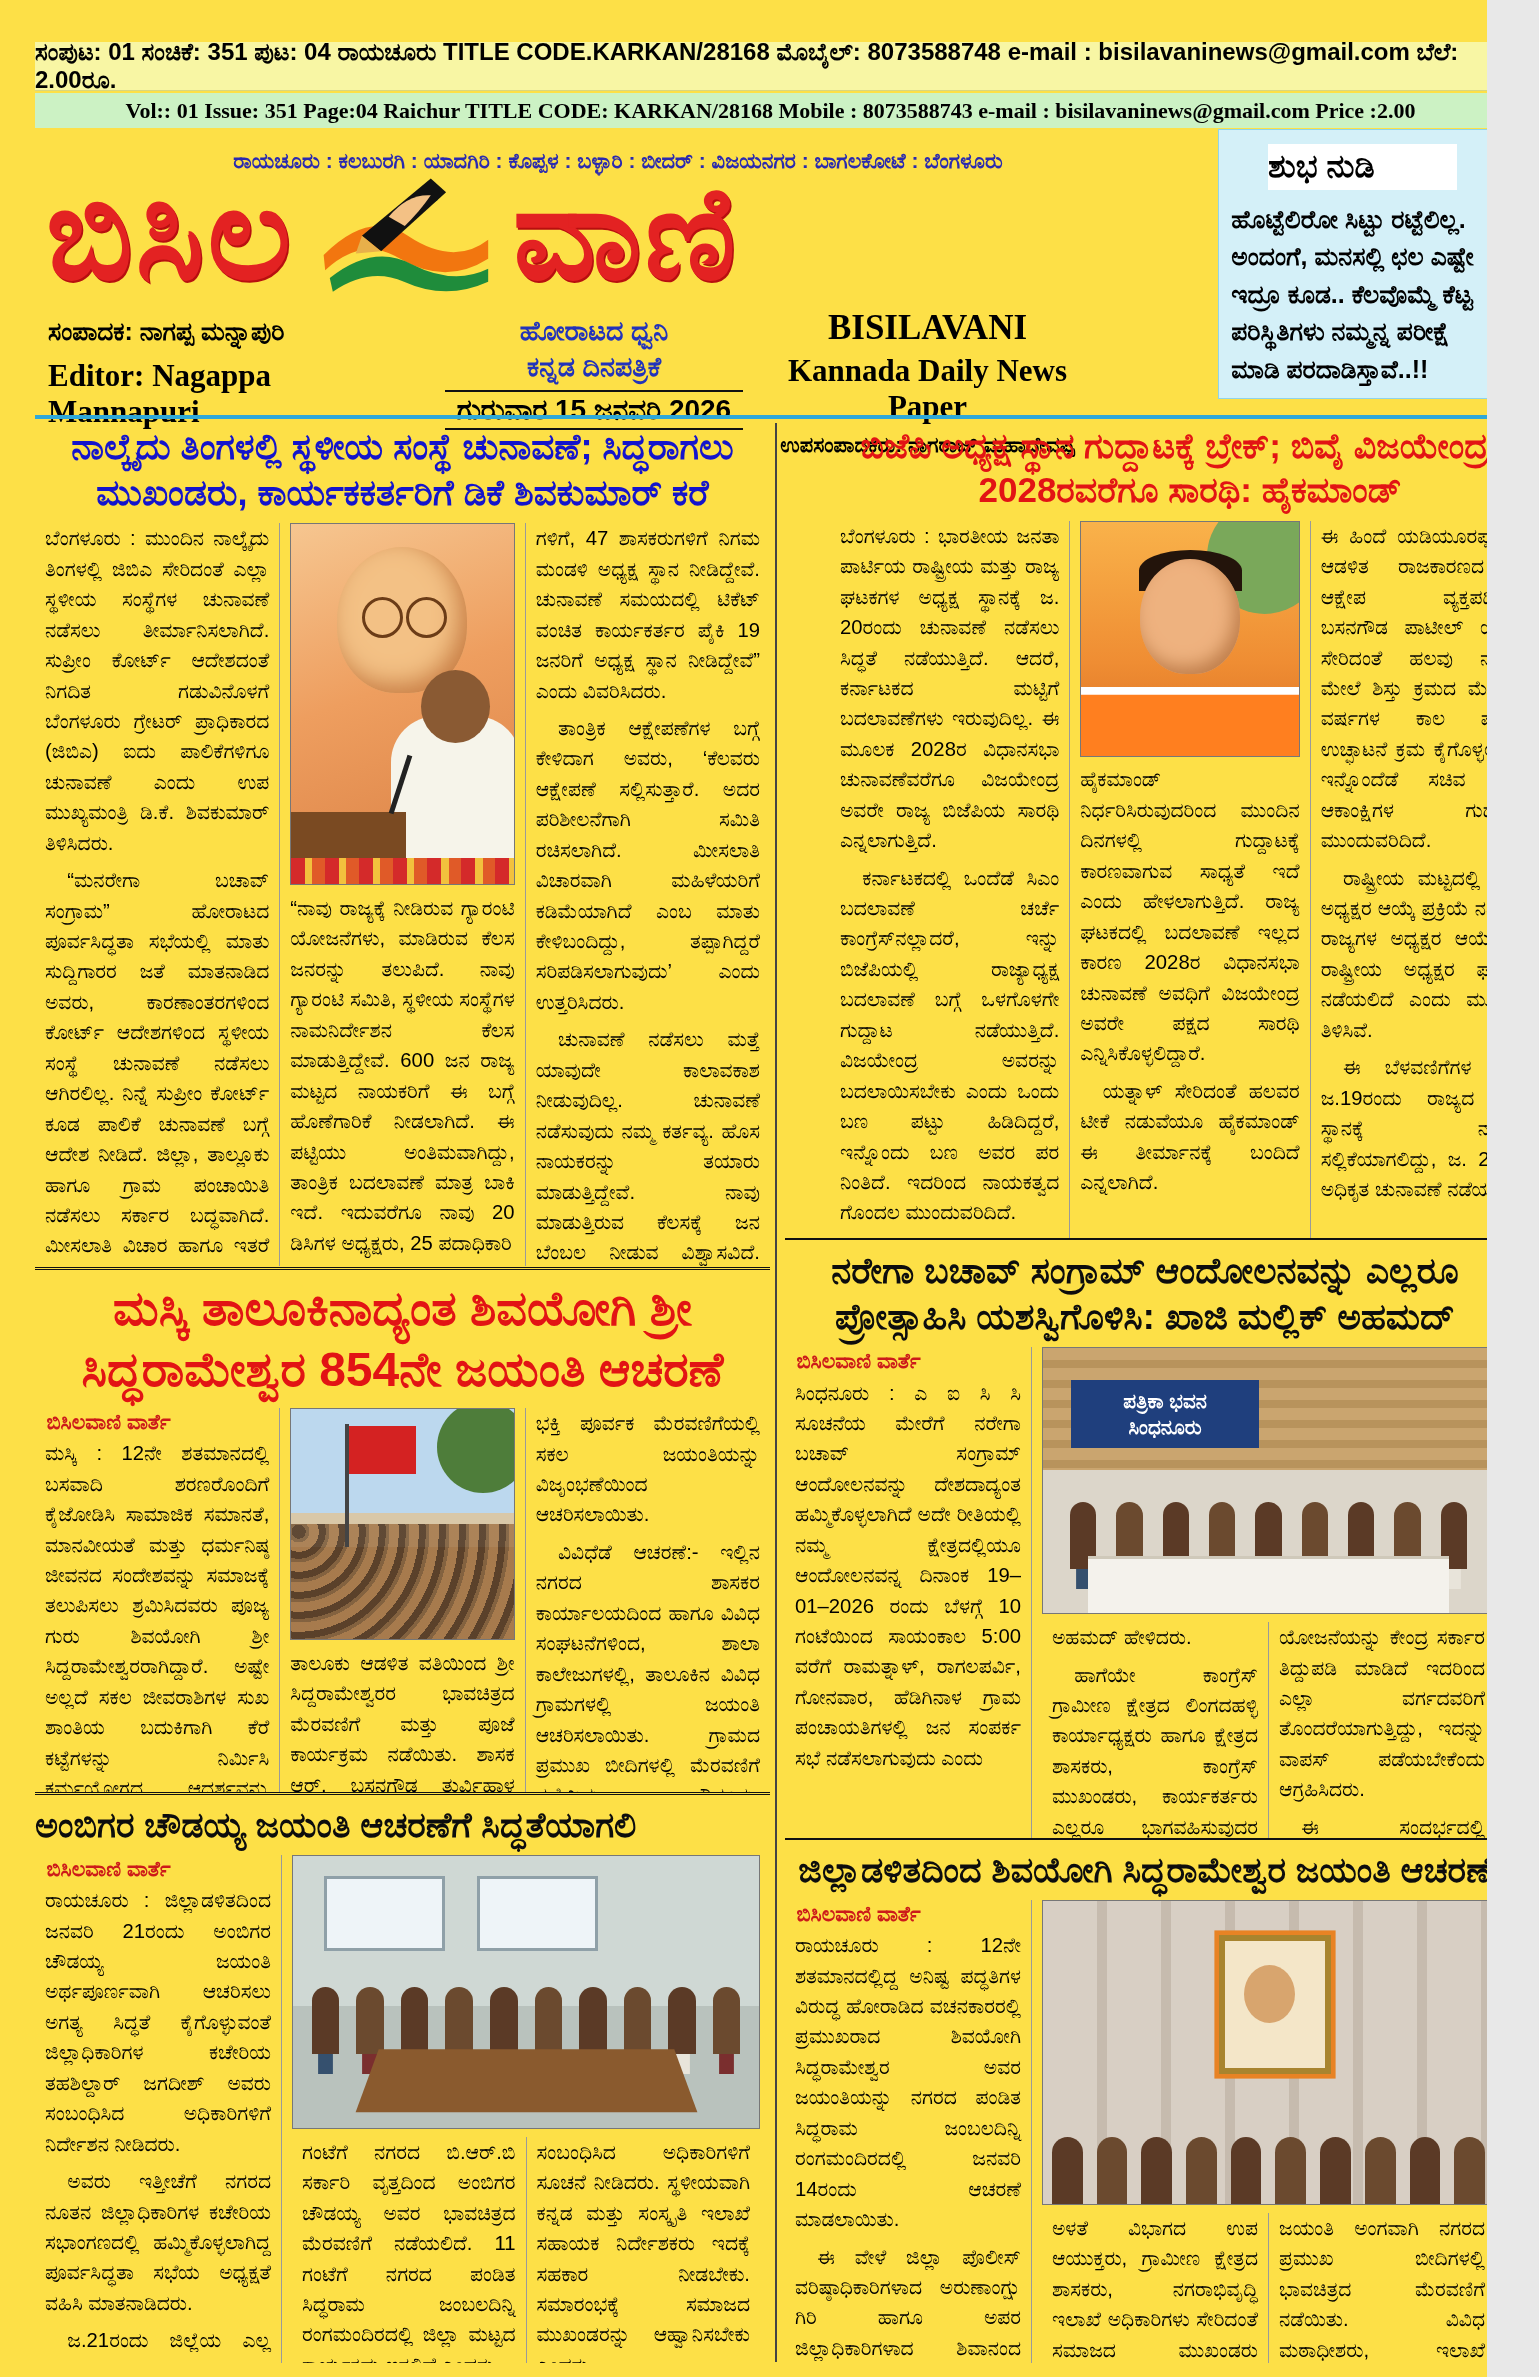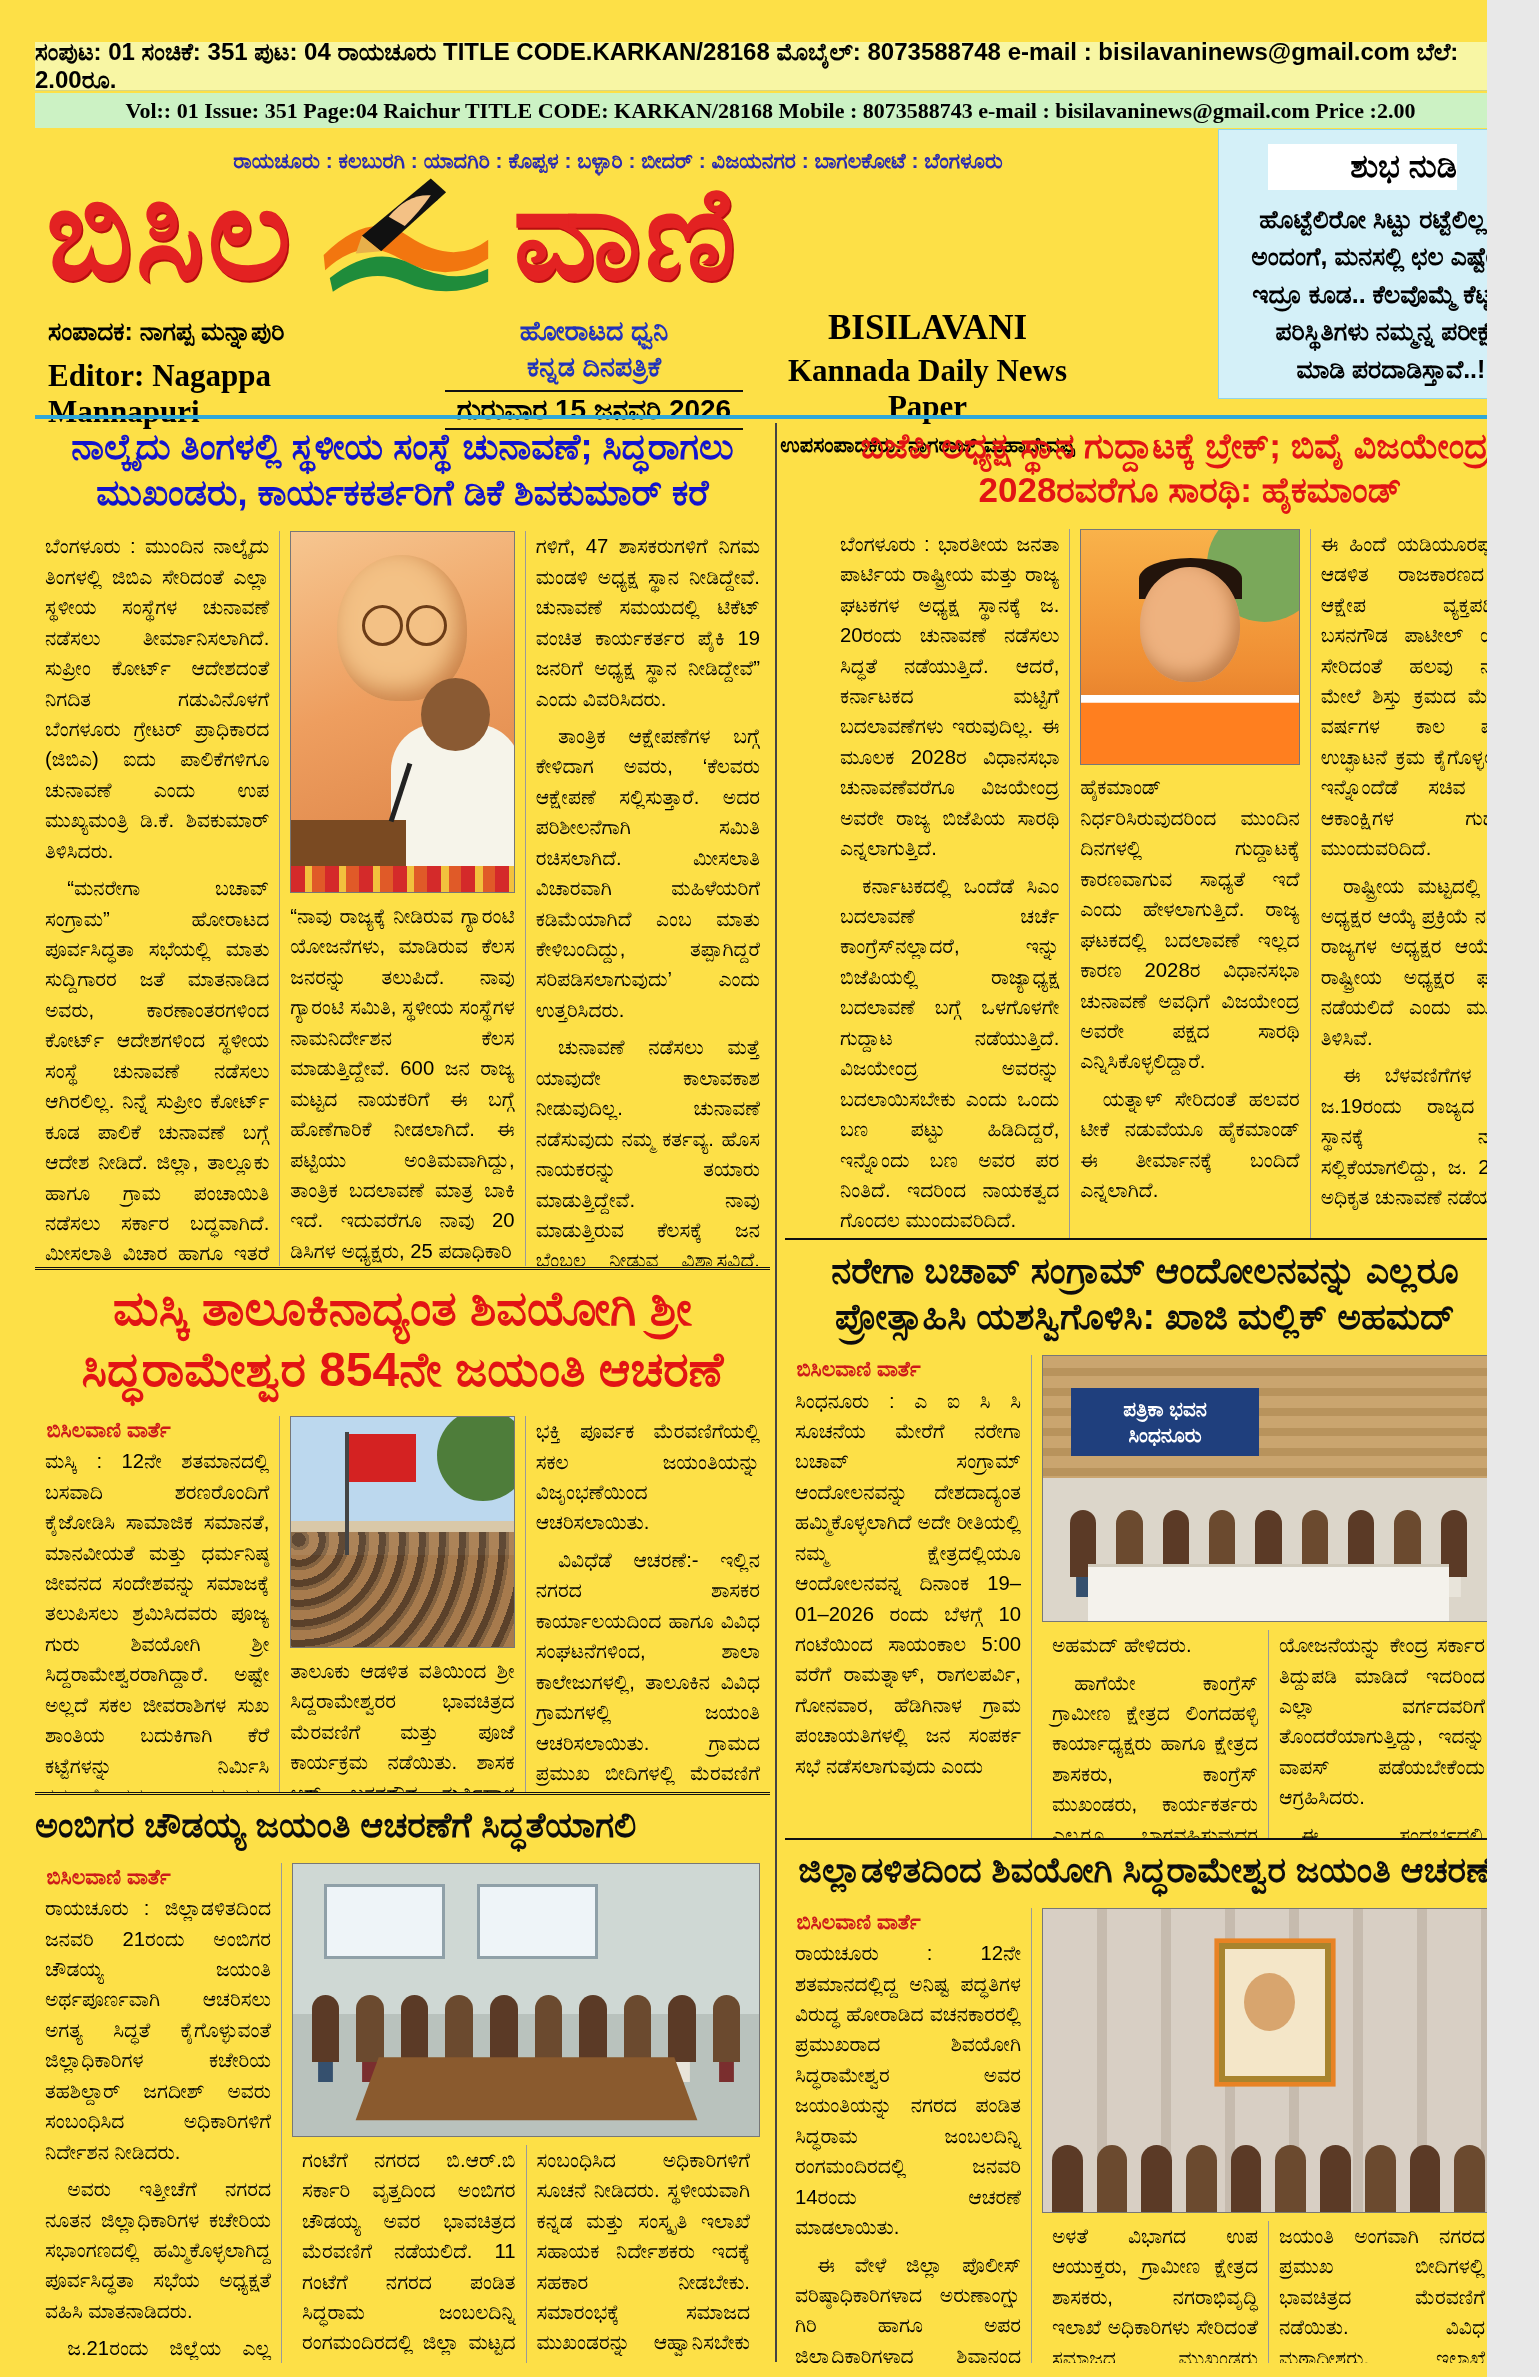--- a/index.html
+++ b/index.html
@@ -26,28 +26,28 @@
   #date-line{display:inline-block;margin-top:4.6px;padding:1.5px 12.3px;font-size:28px;
              font-weight:bold;border-top:2.3px solid #111;border-bottom:2.3px solid #111;}
   #editor-block{left:48px;top:317px;width:353px;}
   #editor-kn{font-size:25px;font-weight:bold;}
   #editor-en{font-size:31px;font-weight:bold;font-family:"Liberation Serif","DejaVu Serif",serif;margin-top:10.7px;}
   #brand-block{left:755px;top:308px;width:345px;text-align:center;}
   #brand-en{font-size:35px;font-weight:bold;font-family:"Liberation Serif","DejaVu Serif",serif;}
   #brand-sub{font-size:31px;font-weight:bold;font-family:"Liberation Serif","DejaVu Serif",serif;margin-top:4.6px;}
   #subeditor{font-size:21px;font-weight:bold;margin-top:8px;}
   #quote-box{left:1218px;top:129px;width:289px;height:270px;background:#d4f0f8;
-             border:1.5px solid #8fd4ea;box-sizing:border-box;text-align:right;padding:10.7px 12.3px;}
+             border:1.5px solid #8fd4ea;box-sizing:border-box;text-align:left;padding:10.7px 12.3px;}
   #quote-title{background:#ffffff;width:72%;margin:3.1px auto 10.7px auto;font-size:32px;
                font-weight:bold;padding:4.6px 0;}
   #quote-text{font-size:25px;font-weight:bold;line-height:1.5;}
   #header-rule{left:35px;top:415px;width:1471px;height:3.8px;background:#2fa8d8;}
   #v-divider{left:775px;top:423px;width:1.5px;height:1939px;background:#444;}
   
-  .article{position:absolute;overflow:hidden;display:flex;flex-direction:column;box-sizing:border-box;gap:8px;}
+  .article{position:absolute;overflow:hidden;display:flex;flex-direction:column;box-sizing:border-box;}
   .article h2{margin:1.5px 0 7.7px 0;text-align:center;font-weight:800;line-height:1.28;}
   .hl-blue{color:#1414cc;font-size:36px;}
   .hl-red{color:#e21414;font-size:48px;}
   .hl-dark{color:#0d0d0d;font-size:35px;}
   .byline{color:#cc1a1a;font-weight:bold;font-size:21px;margin:1.5px 0 4.6px 1.5px;}
   .cols{display:flex;gap:0;flex:1;overflow:hidden;}
   .col{flex:1;padding:0 10px;overflow:hidden;}
   .col + .col{border-left:0.8px solid #9a9a9a;}
   .colnarrow{width:226px;flex:none;}
   .colwide{flex:1;display:flex;flex-direction:column;overflow:hidden;}

